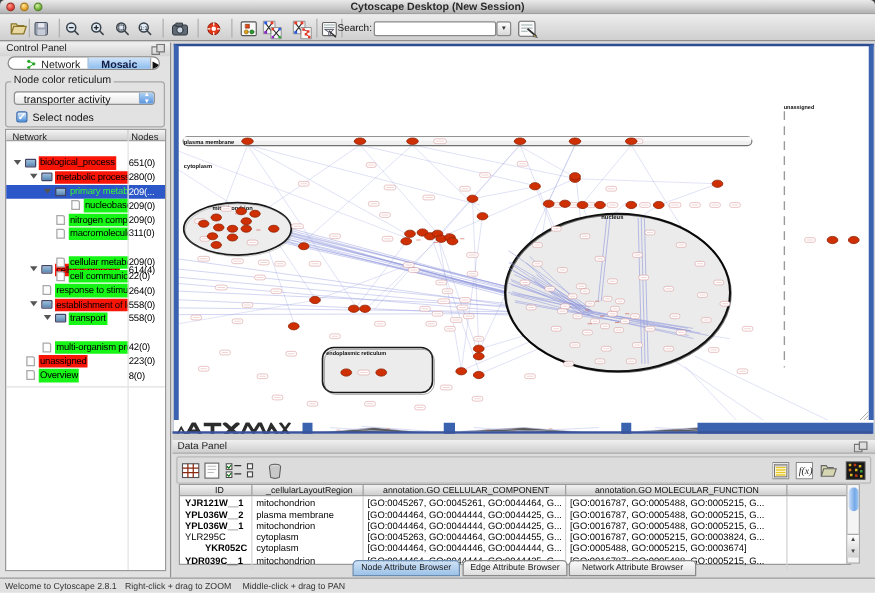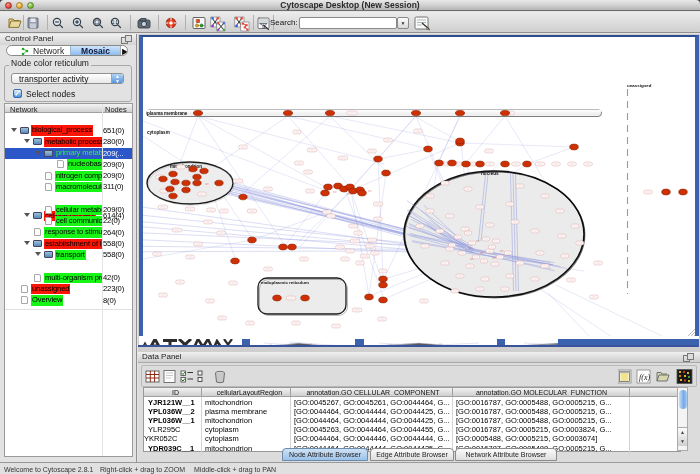--- a/index.html
+++ b/index.html
@@ -843,21 +843,21 @@
           <div class="dcol" style="left:150px;width:157px">[GO:0044464, GO:0044444, GO:0044425, G...</div>
           <div class="dcol" style="left:312px;width:172px">[GO:0016787, GO:0005488, GO:0005215, G...</div>
         </div>
         <div class="drow" style="top:37.1px">
           <div class="dcol" style="left:4px;width:52px;font-weight:normal">YLR295C</div>
           <div class="dcol" style="left:61px;width:84px">cytoplasm</div>
           <div class="dcol" style="left:150px;width:157px">[GO:0045263, GO:0044464, GO:0044455, G...</div>
           <div class="dcol" style="left:312px;width:172px">[GO:0016787, GO:0005215, GO:0003824, G...</div>
         </div>
         <div class="drow" style="top:46.3px">
-          <div class="dcol" style="left:0;width:52px;font-weight:normal">YKR052C</div>
+          <div class="dcol" style="left:20px;width:52px;font-weight:bold">YKR052C</div>
           <div class="dcol" style="left:61px;width:84px">cytoplasm</div>
           <div class="dcol" style="left:150px;width:157px">[GO:0044464, GO:0044446, GO:0044444, G...</div>
           <div class="dcol" style="left:312px;width:172px">[GO:0005488, GO:0005215, GO:0003674]</div>
         </div>
         <div class="drow" style="top:55.5px">
           <div class="dcol" style="left:4px;width:52px;font-weight:bold">YDR039C__1</div>
           <div class="dcol" style="left:61px;width:84px">mitochondrion</div>
           <div class="dcol" style="left:150px;width:157px">[GO:0044464, GO:0044444, GO:0044425, G...</div>
           <div class="dcol" style="left:312px;width:172px">[GO:0016787, GO:0005488, GO:0005215, G...</div>
         </div>

